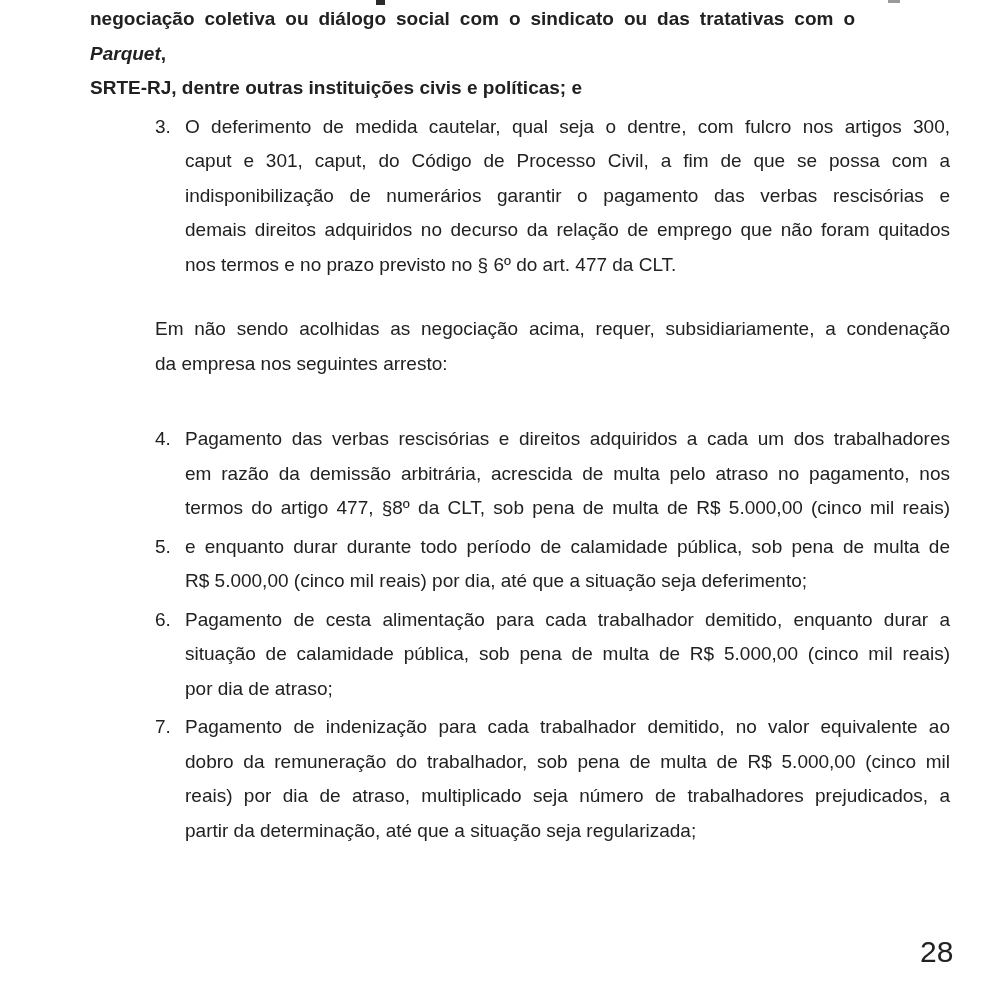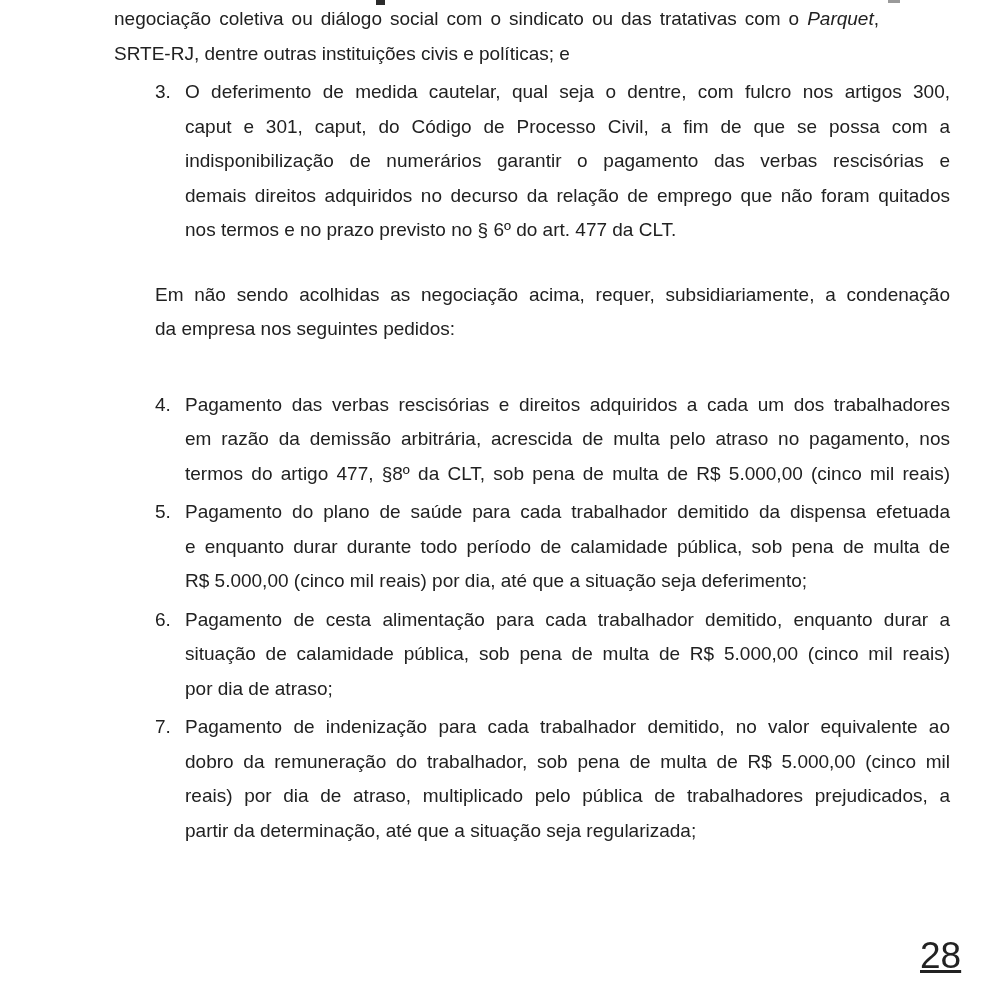--- a/index.html
+++ b/index.html
@@ -26,22 +26,23 @@
     font-size: 19px;
     line-height: 34.5px;
     text-align: justify;
     white-space: normal;
   }
   .jl {
     text-align: justify;
     text-align-last: justify;
   }
   .continuation {
-    margin-left: 114px;
+    margin-left: 90px;
     width: 765px;
+    font-weight: bold;
   }
   .list-item {
     display: flex;
     margin-left: 155px;
   }
   .num {
     flex: 0 0 30px;
     width: 30px;
     font-size: 19px;
     line-height: 34.5px;
@@ -53,24 +54,23 @@
     margin-left: 155px;
     width: 795px;
   }
   .mt-item   { margin-top: 4px; }
   .mt-para   { margin-top: 30px; }
   .mt-item4  { margin-top: 41px; }
   .page-number {
     position: absolute;
     left: 920px;
     top: 937px;
-    font-size: 37px;
+    font-size: 30px;
     line-height: 1;
     color: #222222;
-    text-decoration: underline;
   }
   
   .frag-a {
     position: absolute;
     left: 376px;
     top: 0;
     width: 9px;
     height: 5px;
     background: #2b2b2b;
   }
@@ -103,55 +103,54 @@
       <div class="line jl">O deferimento de medida cautelar, qual seja o dentre, com fulcro nos artigos 300,</div>
       <div class="line jl">caput e 301, caput, do Código de Processo Civil, a fim de que se possa com a</div>
       <div class="line jl">indisponibilização de numerários garantir o pagamento das verbas rescisórias e</div>
       <div class="line jl">demais direitos adquiridos no decurso da relação de emprego que não foram quitados</div>
       <div class="line">nos termos e no prazo previsto no § 6º do art. 477 da CLT.</div>
     </div>
   </div>
 
   <div class="para mt-para">
     <div class="line jl">Em não sendo acolhidas as negociação acima, requer, subsidiariamente, a condenação</div>
-    <div class="line">da empresa nos seguintes pedidos:</div>
+    <div class="line">da empresa nos seguintes arresto:</div>
   </div>
 
   <div class="list-item mt-item4">
     <div class="num">4.</div>
     <div class="item-lines">
       <div class="line jl">Pagamento das verbas rescisórias e direitos adquiridos a cada um dos trabalhadores</div>
       <div class="line jl">em razão da demissão arbitrária, acrescida de multa pelo atraso no pagamento, nos</div>
       <div class="line jl">termos do artigo 477, §8º da CLT, sob pena de multa de R$ 5.000,00 (cinco mil reais)</div>
     </div>
   </div>
 
   <div class="list-item mt-item">
     <div class="num">5.</div>
     <div class="item-lines">
-      <div class="line jl">Pagamento do plano de saúde para cada trabalhador demitido da dispensa efetuada</div>
       <div class="line jl">e enquanto durar durante todo período de calamidade pública, sob pena de multa de</div>
       <div class="line">R$ 5.000,00 (cinco mil reais) por dia, até que a situação seja deferimento;</div>
     </div>
   </div>
 
   <div class="list-item mt-item">
     <div class="num">6.</div>
     <div class="item-lines">
       <div class="line jl">Pagamento de cesta alimentação para cada trabalhador demitido, enquanto durar a</div>
       <div class="line jl">situação de calamidade pública, sob pena de multa de R$ 5.000,00 (cinco mil reais)</div>
       <div class="line">por dia de atraso;</div>
     </div>
   </div>
 
   <div class="list-item mt-item">
     <div class="num">7.</div>
     <div class="item-lines">
       <div class="line jl">Pagamento de indenização para cada trabalhador demitido, no valor equivalente ao</div>
       <div class="line jl">dobro da remuneração do trabalhador, sob pena de multa de R$ 5.000,00 (cinco mil</div>
-      <div class="line jl">reais) por dia de atraso, multiplicado pelo pública de trabalhadores prejudicados, a</div>
+      <div class="line jl">reais) por dia de atraso, multiplicado seja número de trabalhadores prejudicados, a</div>
       <div class="line">partir da determinação, até que a situação seja regularizada;</div>
     </div>
   </div>
 
 </div>
 
 <div class="page-number">28</div>
 
 </body></html>

